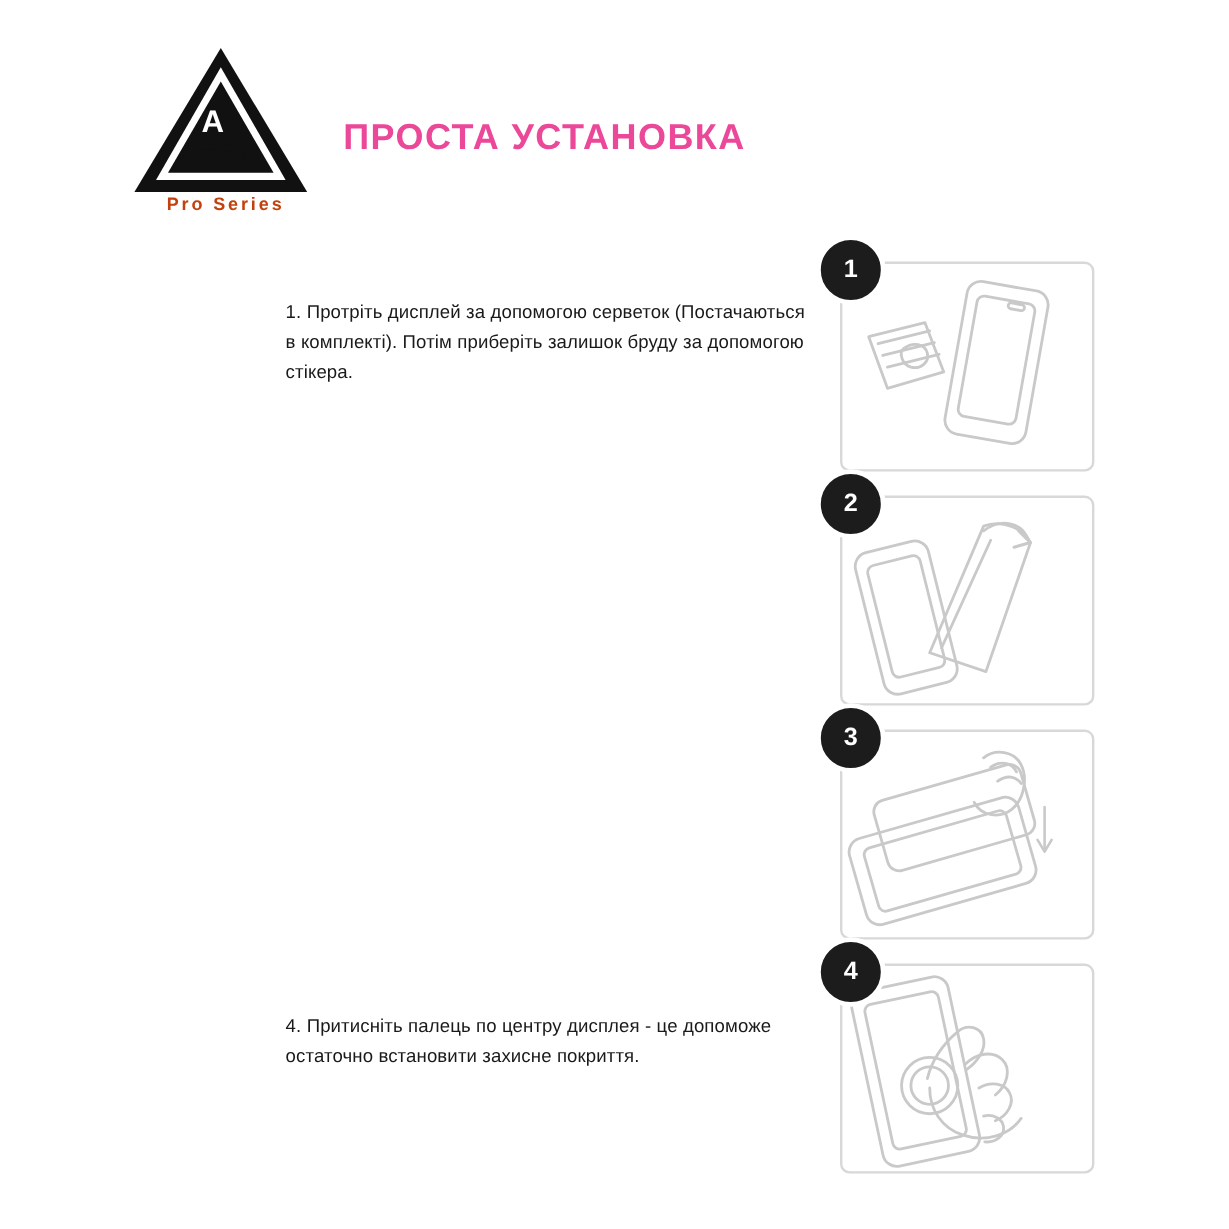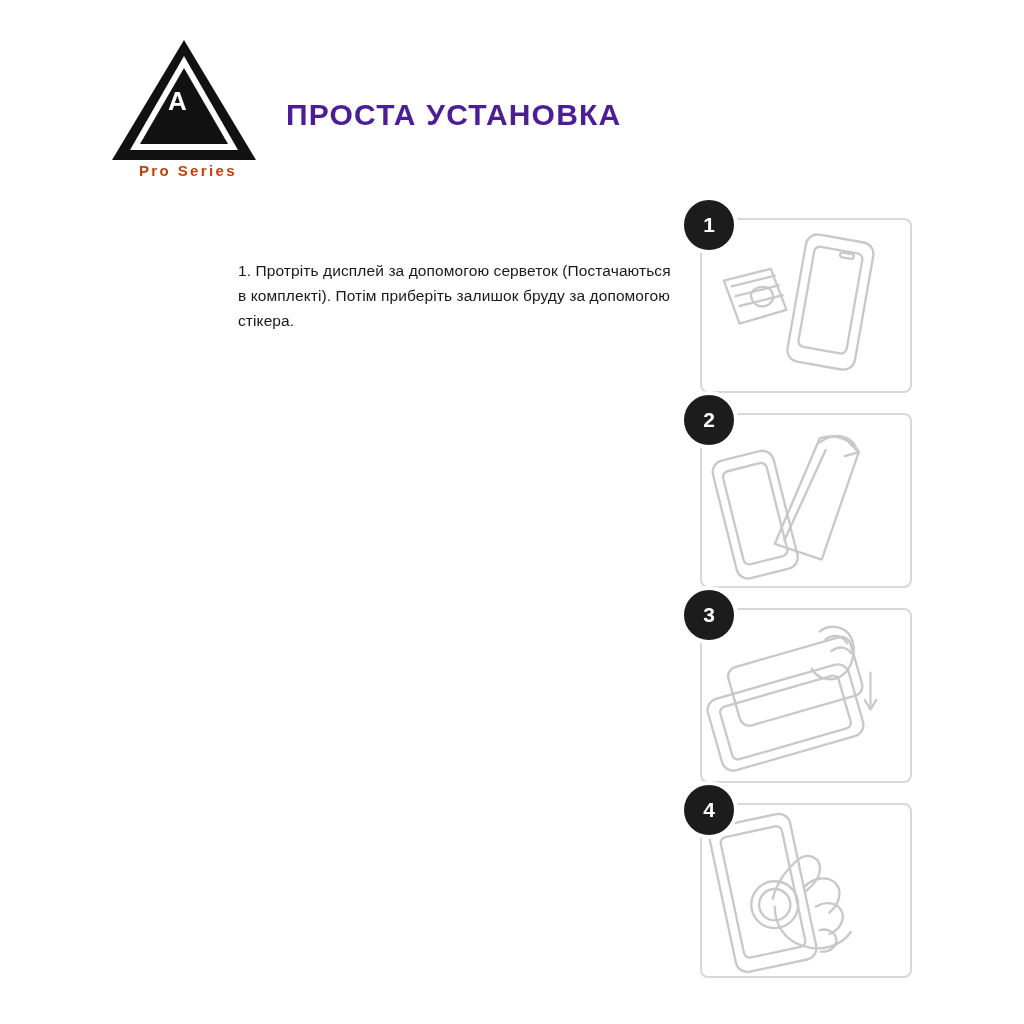--- a/index.html
+++ b/index.html
@@ -52,21 +52,21 @@
     color: #c2410c;
   }
 
   .page-title {
     position: absolute;
     left: 286px;
     top: 98px;
     font-size: 30px;
     font-weight: bold;
     letter-spacing: 1.2px;
-    color: #4c1d95;
+    color: #ec4899;
     white-space: nowrap;
   }
 
   
   .steps {
     position: absolute;
     left: 0;
     top: 190px;
     width: 1024px;
     height: 810px;
@@ -84,21 +84,21 @@
 
   .step-text {
     position: absolute;
     left: 238px;
     width: 440px;
     font-size: 15.5px;
     line-height: 25px;
     color: #1a1a1a;
     letter-spacing: 0.1px;
   }
-  .step-1 .step-text { top: 58px; }
+  .step-1 .step-text { top: 48px; }
   .step-2 .step-text { top: 88px; }
   .step-3 .step-text { top: 60px; }
   .step-4 .step-text { top: 58px; }
 
   .panel {
     position: absolute;
     left: 700px;
     top: 18px;
     width: 212px;
     height: 175px;
@@ -218,20 +218,21 @@
 
           <path d="M172 64 L172 100" stroke-width="2.2"></path>
           <path d="M166 92 L172 102 L178 92" stroke-width="2.2"></path>
         </g>
       </svg>
       <div class="badge">3</div>
     </div>
   </div>
 
   <div class="step step-4">
+    <div class="step-text">4. Притисніть палець по центру дисплея - це допоможе остаточно встановити захисне покриття.</div>
     <div class="panel">
       <svg class="panel-art" viewBox="0 0 212 175" xmlns="http://www.w3.org/2000/svg">
         <g fill="none" stroke="#c9c9c9" stroke-width="2.4" stroke-linejoin="round" stroke-linecap="round">
 
           <rect x="20" y="14" width="84" height="152" rx="12" transform="rotate(-12 62 90)"></rect>
           <rect x="30" y="26" width="64" height="126" rx="6" transform="rotate(-12 62 89)"></rect>
 
           <circle cx="74" cy="102" r="16"></circle>
           <circle cx="74" cy="102" r="24"></circle>
 

